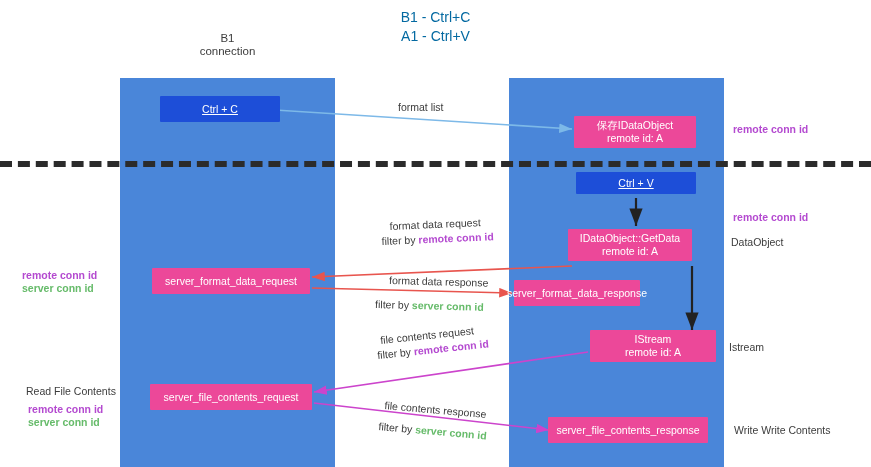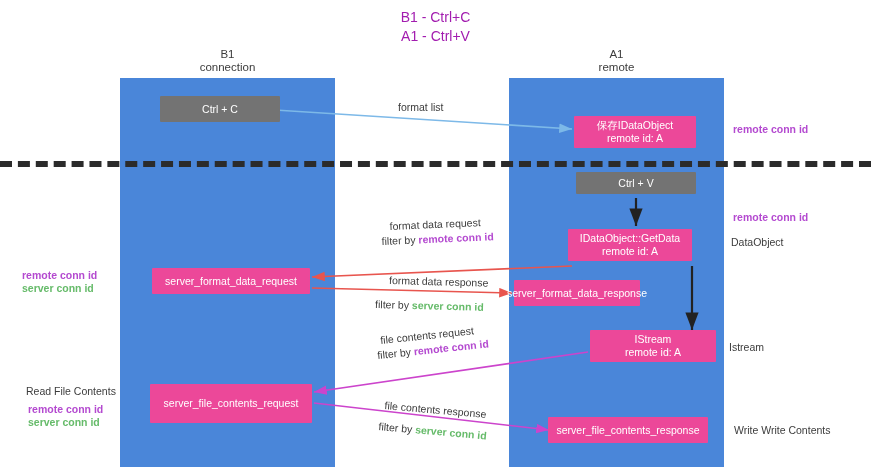--- a/index.html
+++ b/index.html
@@ -33,38 +33,38 @@
   }
   .col-head .l1 { display: block; }
   .col-head .l2 { display: block; }
 
   .title {
     position: absolute;
     left: 0; right: 0;
     top: 8px;
     text-align: center;
     font-size: 14px;
-    color: #a21caf;
+    color: #0369a1;
     line-height: 19px;
   }
 
   .node {
     position: absolute;
     box-sizing: border-box;
     text-align: center;
     color: #ffffff;
     font-size: 10.5px;
     line-height: 13px;
     display: flex;
     flex-direction: column;
     align-items: center;
     justify-content: center;
     border-radius: 1px;
   }
-  .node.green { background: #737373; }
+  .node.green { background: #1d4ed8; text-decoration: underline; }
   .node.orange { background: #ec4899; }
 
   .dashline {
     position: absolute;
     left: 0;
     width: 871px;
     height: 0;
     border-top: 6px dashed #2b2b2b;
   }
 
@@ -93,27 +93,23 @@
 </head>
 <body>
 
 <div id="canvas">
 
   <div class="title">
     <div>B1 - Ctrl+C</div>
     <div>A1 - Ctrl+V</div>
   </div>
 
-  <div class="col-head" style="left:150px; top:48px; width:155px;">
+  <div class="col-head" style="left:150px; top:32px; width:155px;">
     <span class="l1">B1</span>
     <span class="l2">connection</span>
-  </div>
-  <div class="col-head" style="left:539px; top:48px; width:155px;">
-    <span class="l1">A1</span>
-    <span class="l2">remote</span>
   </div>
 
   <div class="lane lane-b1"></div>
   <div class="lane lane-a1"></div>
 
   <svg class="edges">
     <defs>
       <marker id="ar-blue" markerWidth="9" markerHeight="9" refX="8" refY="3" orient="auto">
         <path d="M0,0 L8,3 L0,6 z" fill="#7db9e8"></path>
       </marker>
@@ -169,21 +165,21 @@
 
   <div class="node orange" style="left:514px; top:280px; width:126px; height:26px;">
     <div>server_format_data_response</div>
   </div>
 
   <div class="node orange" style="left:590px; top:330px; width:126px; height:32px;">
     <div>IStream</div>
     <div>remote id: A</div>
   </div>
 
-  <div class="node orange" style="left:150px; top:384px; width:162px; height:39px;">
+  <div class="node orange" style="left:150px; top:384px; width:162px; height:26px;">
     <div>server_file_contents_request</div>
   </div>
 
   <div class="node orange" style="left:548px; top:417px; width:160px; height:26px;">
     <div>server_file_contents_response</div>
   </div>
 
   <div class="lbl" style="left:398px; top:101px;">format list</div>
 
   <div class="lbl rot" style="left:390px; top:220px; transform: rotate(-2.5deg);">format data request</div>

